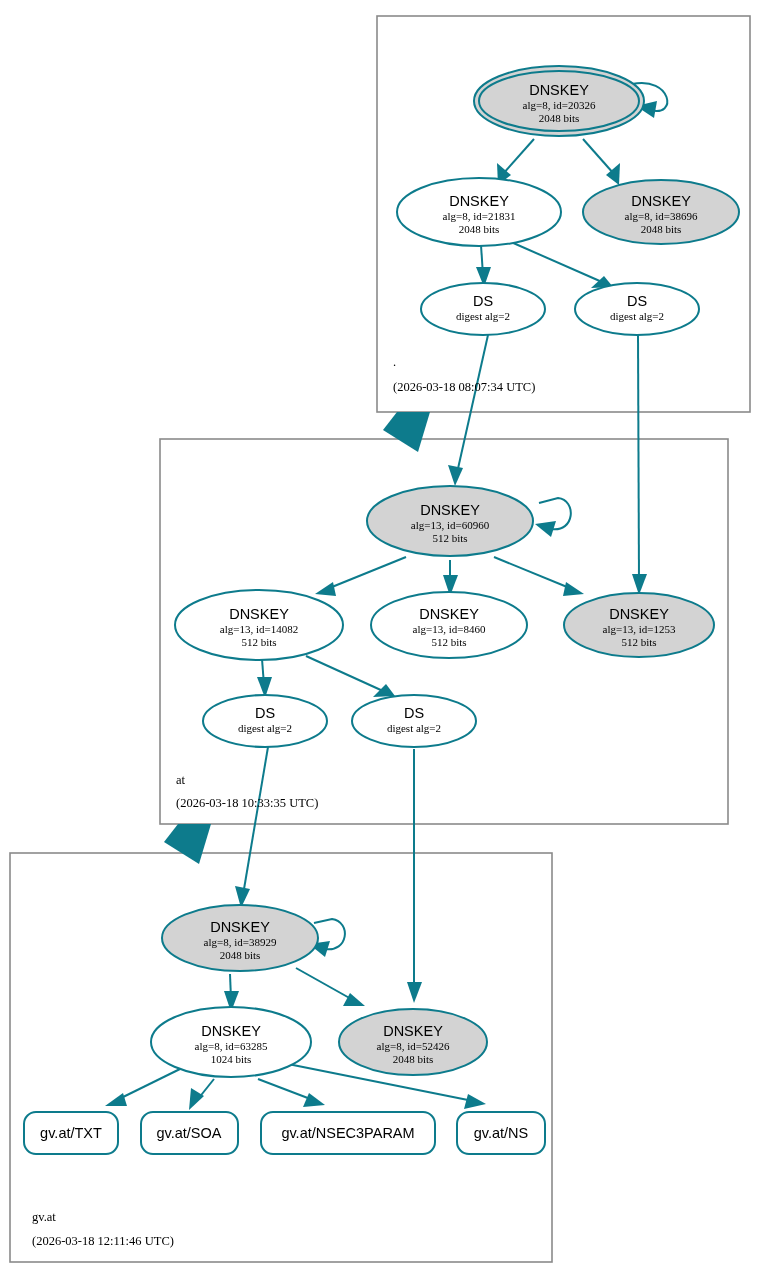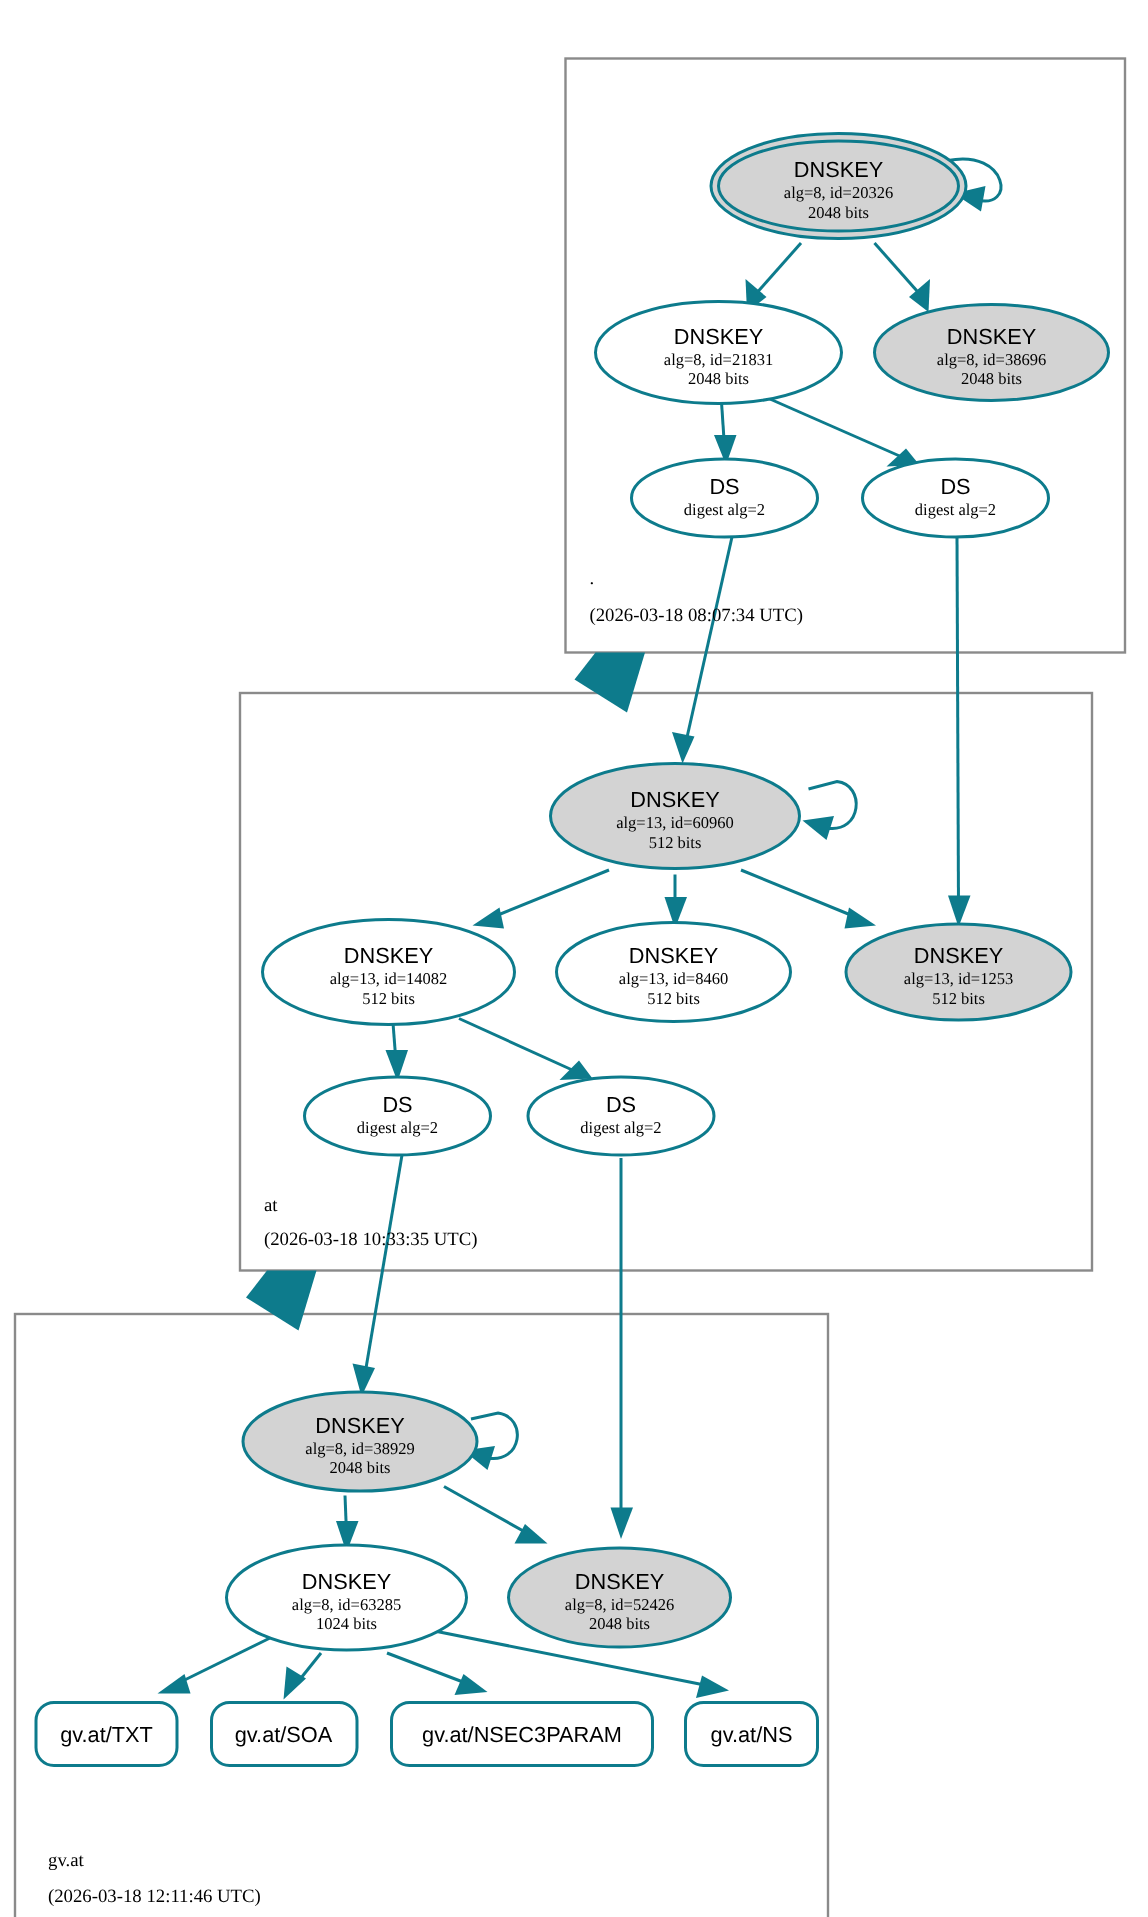--- a/index.html
+++ b/index.html
@@ -10,21 +10,20 @@
   body {
     width: 765px;
     height: 1278px;
     font-family: "Liberation Sans", sans-serif;
     overflow: hidden;
   }
   #graph-root {
     position: relative;
     width: 765px;
     height: 932px;
-    margin-top: 23px;
   }
   svg#dnssec-svg {
     display: block;
     width: 765px;
     height: 1278px;
   }
   .zone-box {
     fill: #ffffff;
     stroke: #8a8a8a;
     stroke-width: 1.6;

